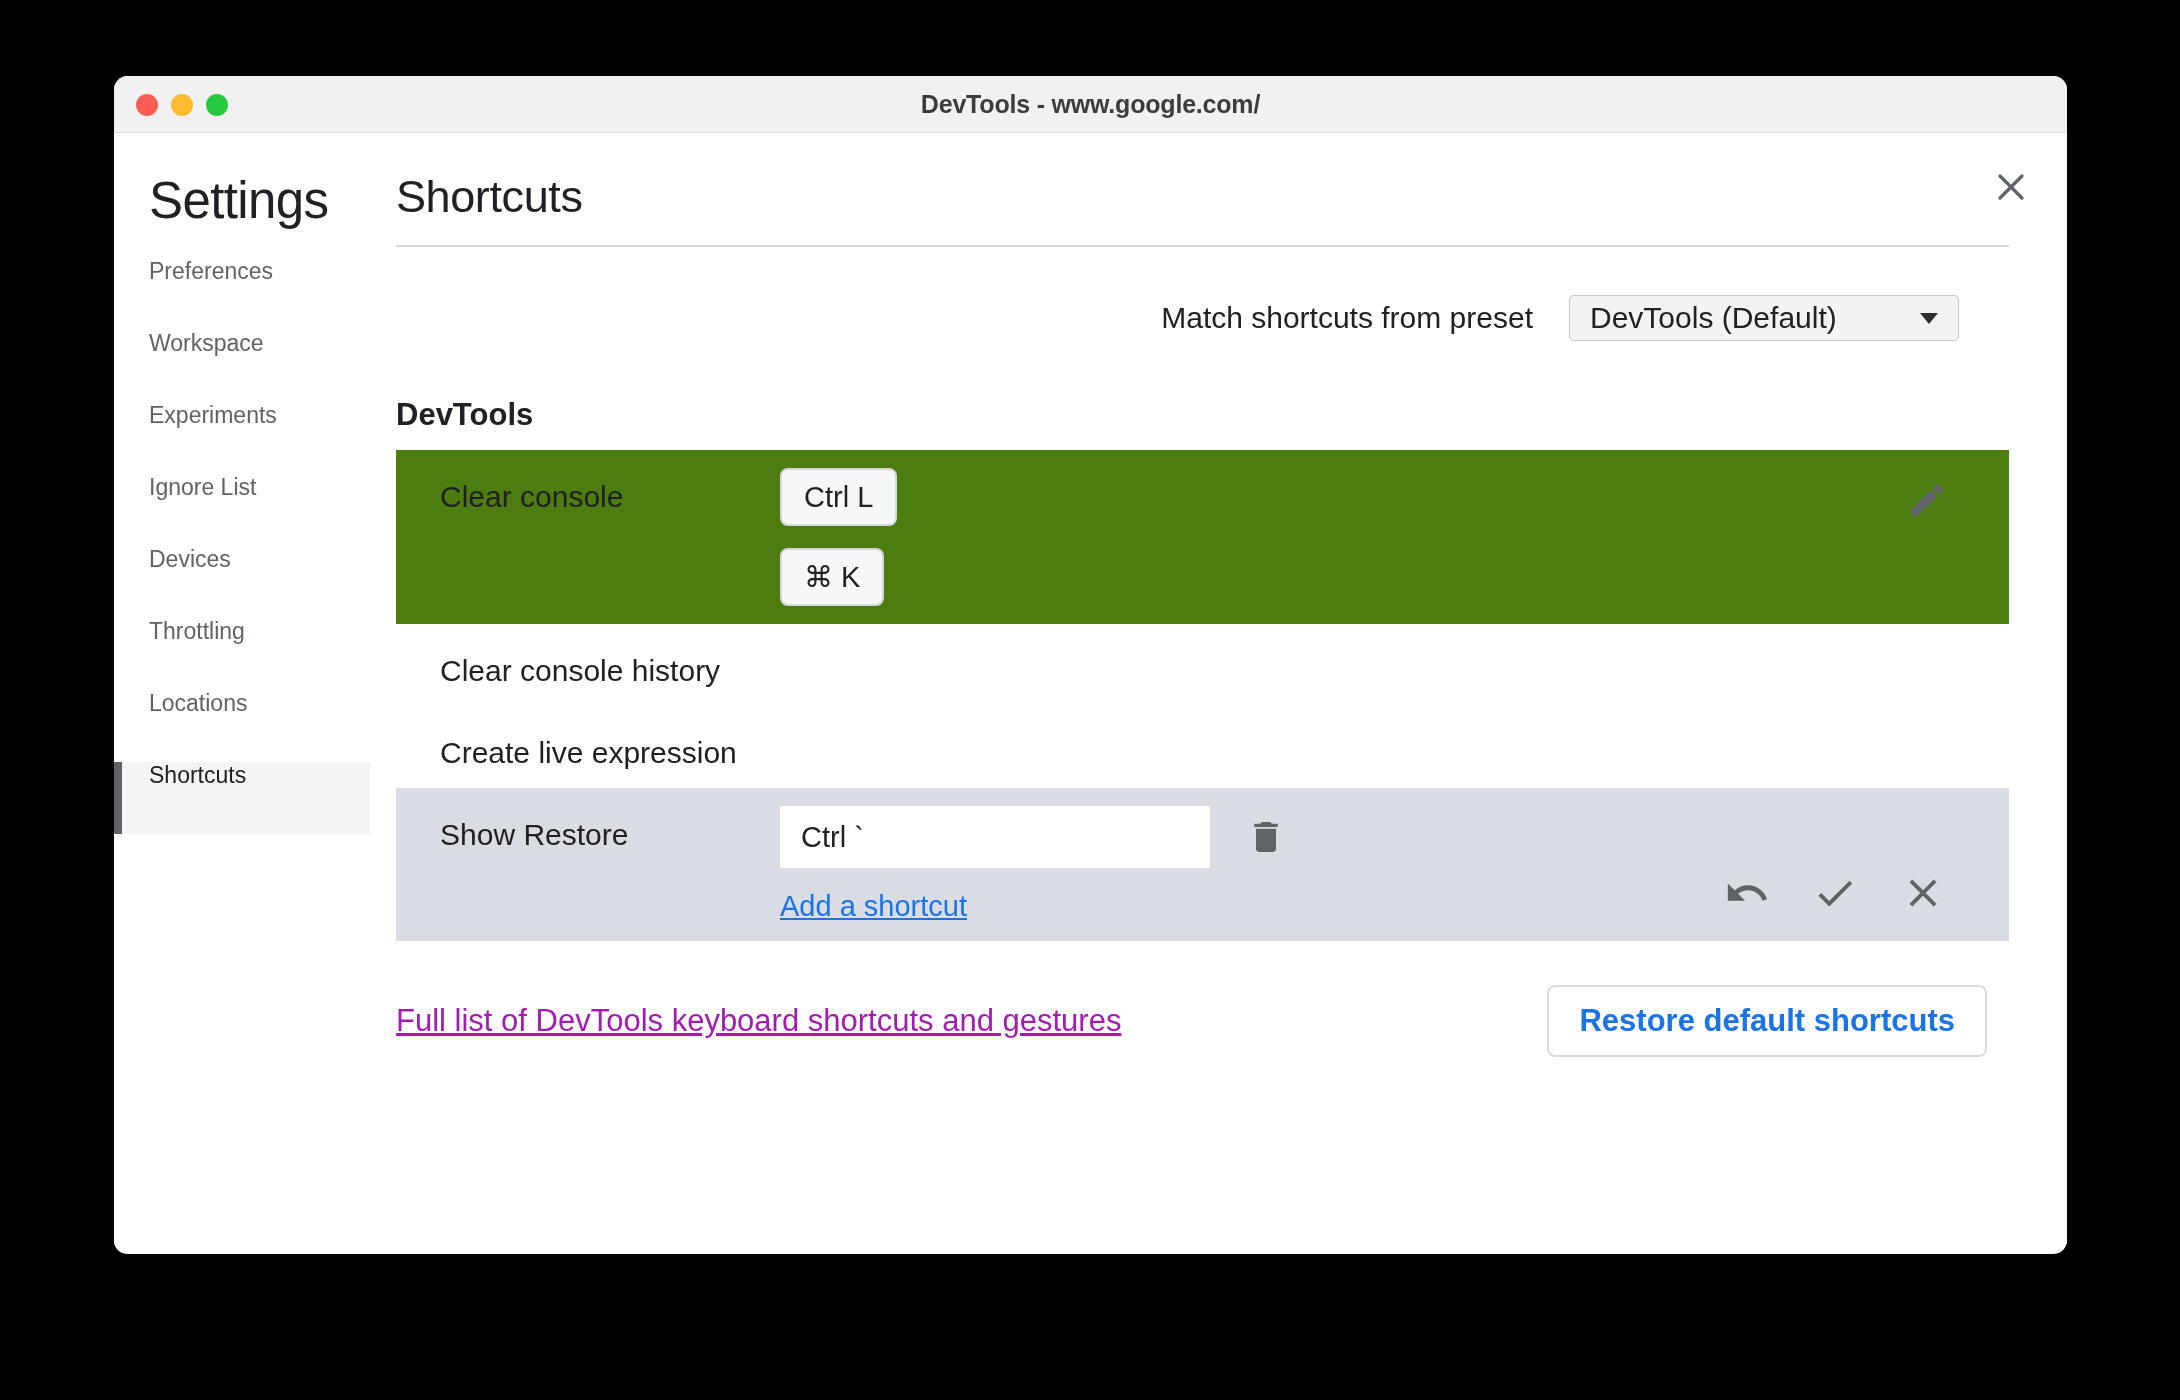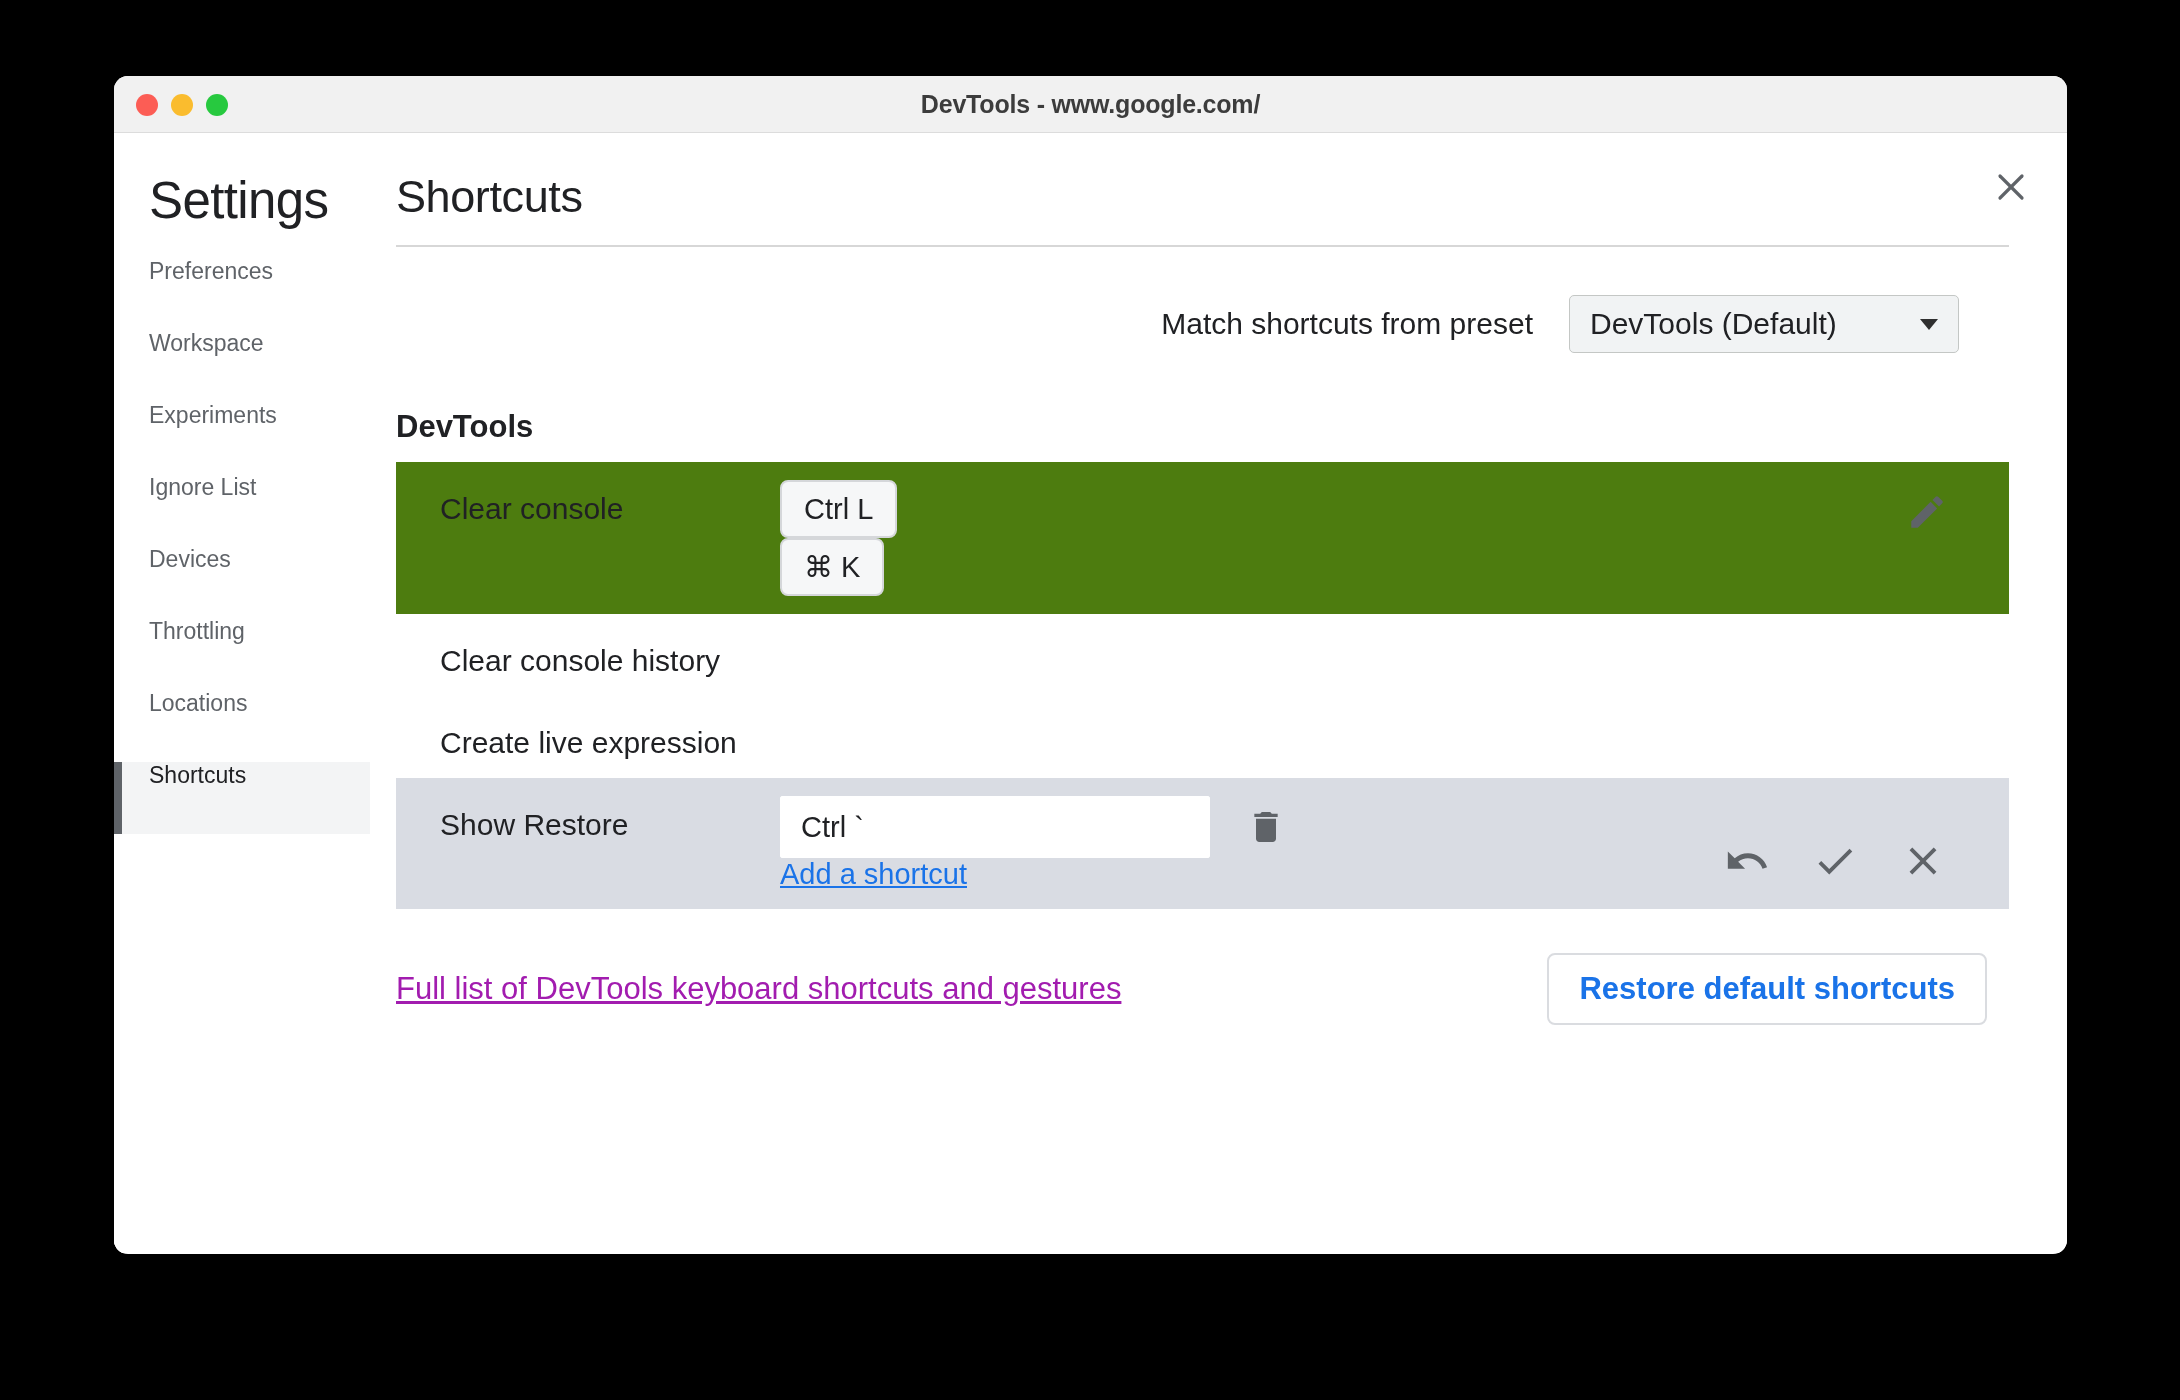--- a/index.html
+++ b/index.html
@@ -154,21 +154,21 @@
     margin-bottom: 56px;
     padding-right: 50px;
   }
   .preset-label {
     font-size: 30px;
     color: #202124;
   }
   .preset-select {
     position: relative;
     min-width: 390px;
-    height: 58px;
+    height: 46px;
     background: #f1f3f4;
     border: 1px solid #c4c7c5;
     border-radius: 5px;
     display: flex;
     align-items: center;
     padding: 0 54px 0 20px;
     font-size: 30px;
     color: #202124;
     cursor: pointer;
   }
@@ -207,20 +207,21 @@
     font-size: 30px;
     color: #202124;
     padding-top: 12px;
     white-space: nowrap;
   }
 
   .row-keys {
     flex: 1;
     display: flex;
     flex-direction: column;
+    gap: 22px;
     min-width: 0;
   }
 
   .keychip {
     align-self: flex-start;
     min-width: 104px;
     height: 58px;
     padding: 0 22px;
     background: #f6f7f8;
     border: 2px solid #d5d7da;

